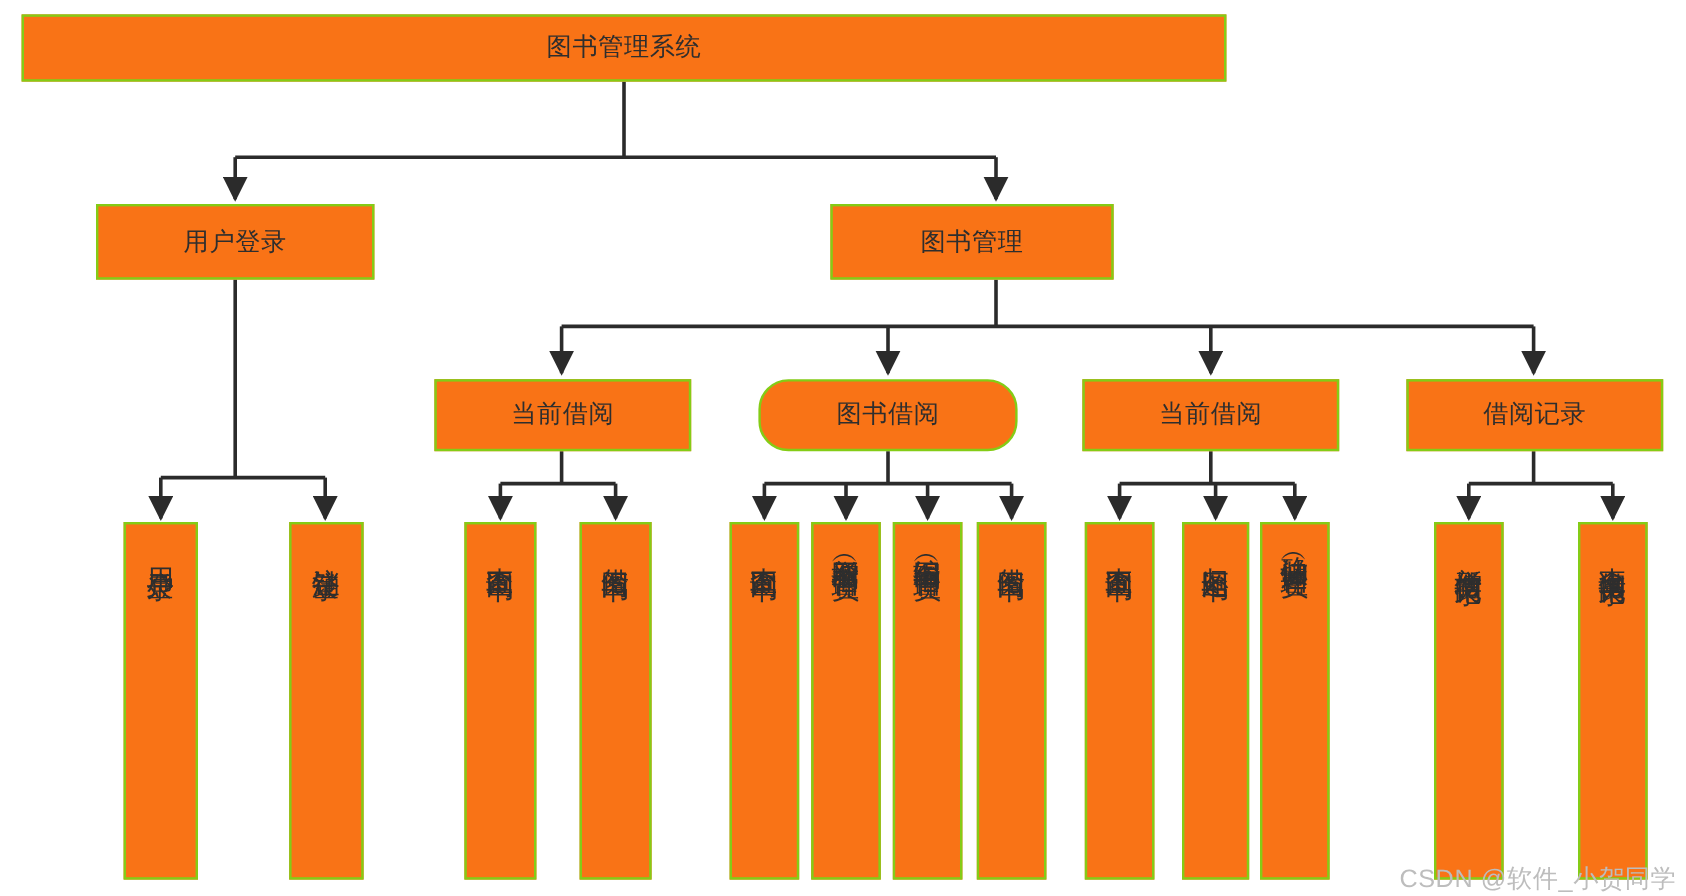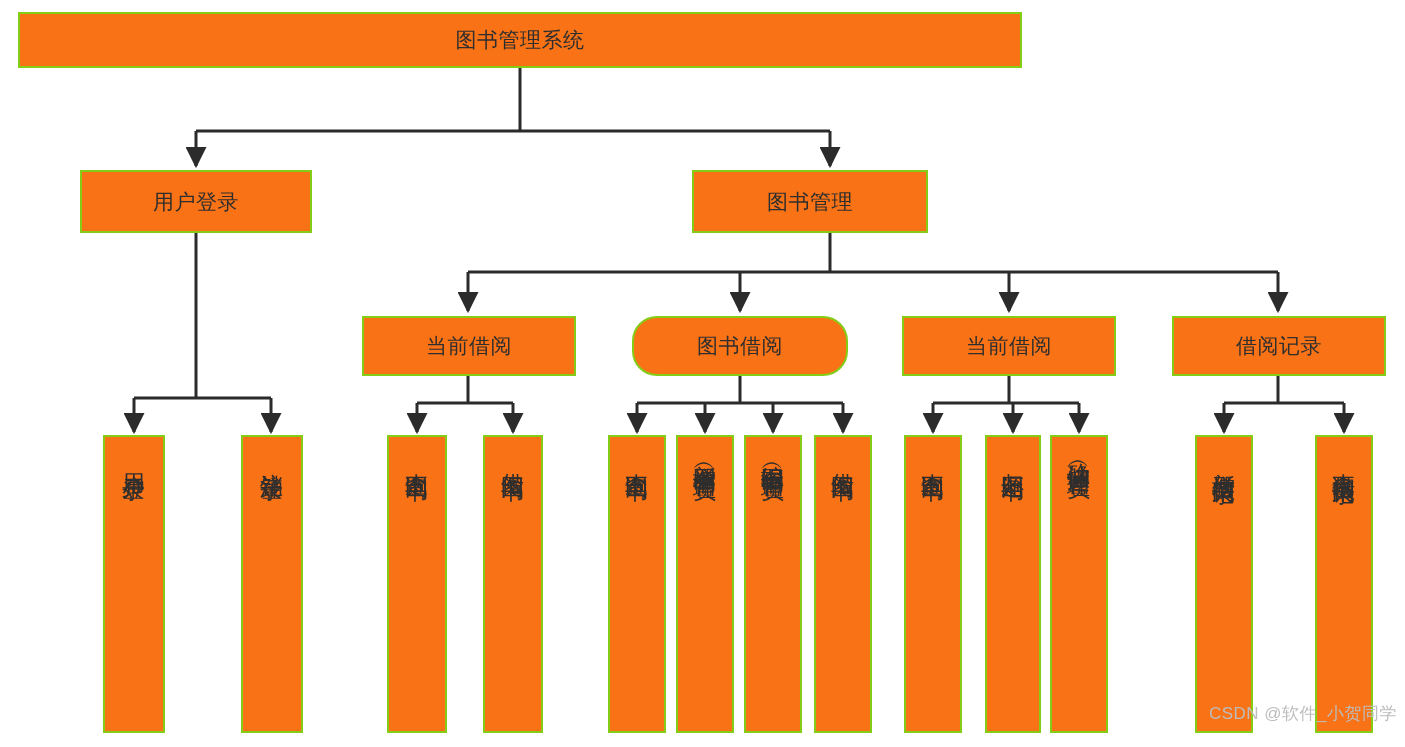--- a/index.html
+++ b/index.html
@@ -54,22 +54,22 @@
     text-orientation: upright;
     font-size: 23px;
     line-height: 1.22;
     letter-spacing: 2px;
     white-space: nowrap;
     color: #2e2e2e;
   }
   #watermark {
     position: absolute;
     right: 8px;
-    bottom: 22px;
-    font-size: 17px;
+    bottom: 1px;
+    font-size: 21px;
     color: #bdbdbd;
     letter-spacing: 0.5px;
     white-space: nowrap;
     user-select: none;
     margin-top: 45px;
   }
 </style>
 </head>
 <body>
 

